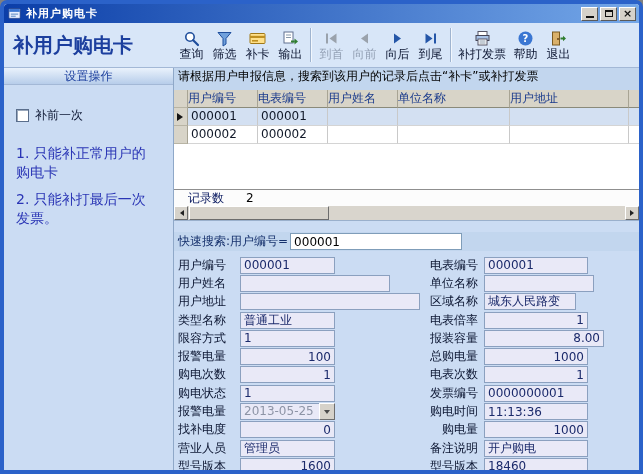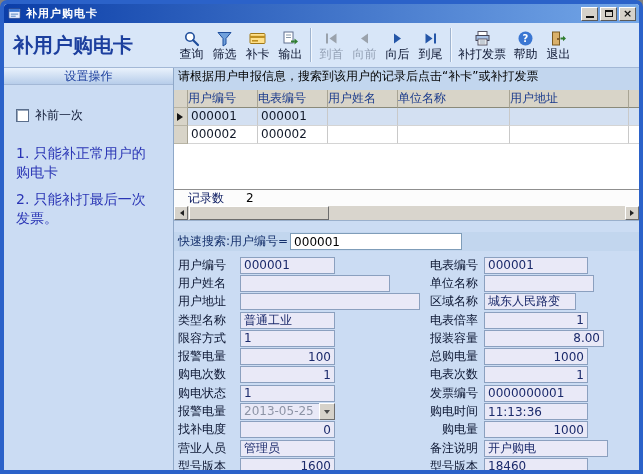--- a/index.html
+++ b/index.html
@@ -389,21 +389,21 @@
             <div class="form-row">
               <span class="form-label">购电时间</span>
               <input class="form-input" value="11:13:36" style="width: 104px;">
             </div>
             <div class="form-row">
               <span class="form-label">购电量</span>
               <input class="form-input right" value="1000" style="width: 104px;">
             </div>
             <div class="form-row">
               <span class="form-label">备注说明</span>
-              <input class="form-input" value="开户购电" style="width: 124px;">
+              <input class="form-input" value="开户购电" style="width: 104px;">
             </div>
             <div class="form-row">
               <span class="form-label">型号版本</span>
               <input class="form-input" value="18460" style="width: 104px;">
             </div>
           </div>
       </div>
     </div>
 
   </div>

